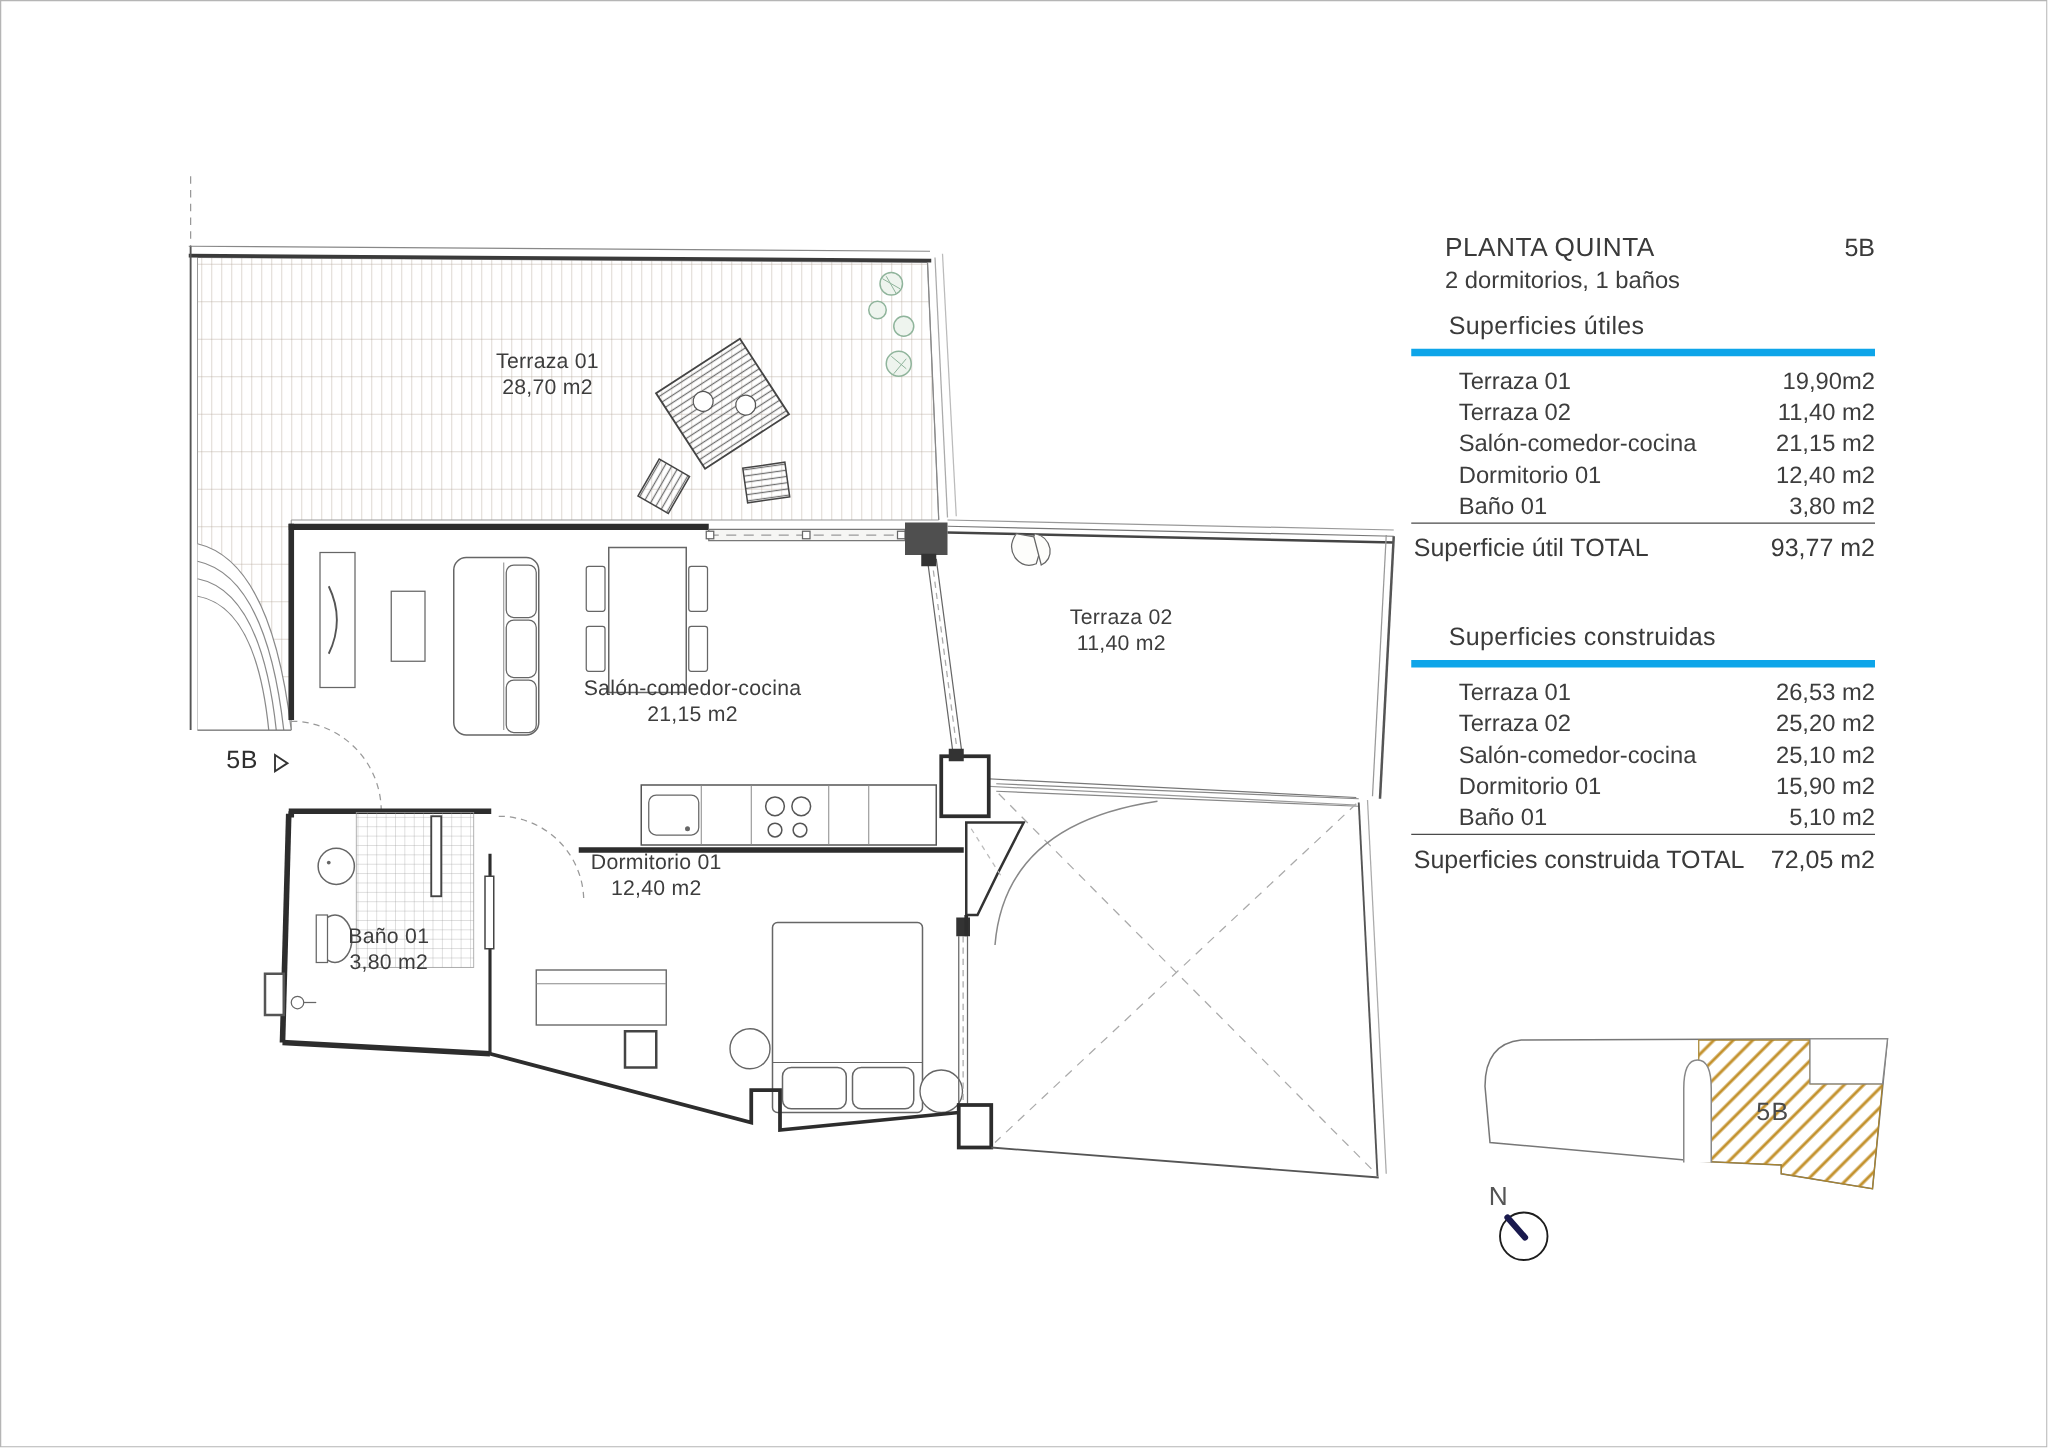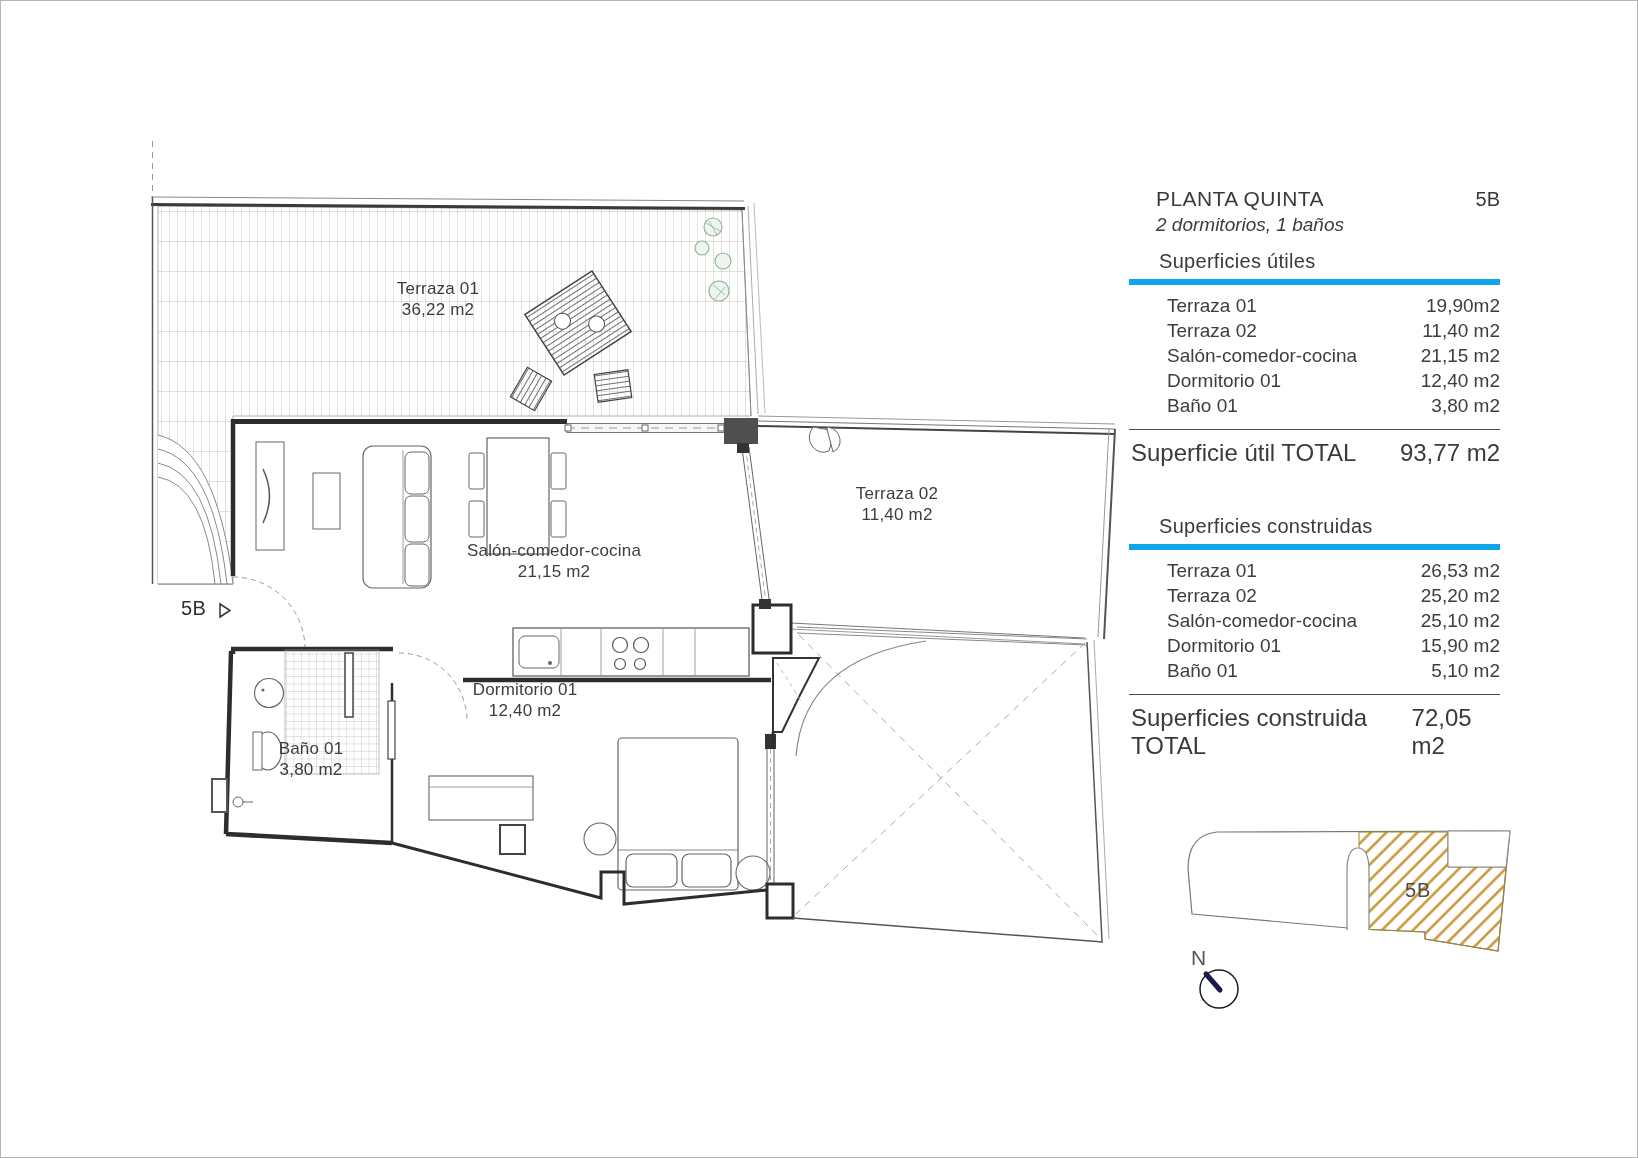--- a/index.html
+++ b/index.html
@@ -16,31 +16,31 @@
   }
   .entr{
     position:absolute;display:flex;align-items:center;gap:7px;
     font-size:20px;color:#2f2f2f;letter-spacing:.5px;
   }
   
   .panel{position:absolute;left:1128px;top:186px;width:371px;}
   .titleRow{display:flex;align-items:baseline;padding-left:27px;justify-content:center;}
   .title{font-size:21px;letter-spacing:.4px;color:#3a3a3a;}
   .unit{margin-left:auto;font-size:20px;color:#3a3a3a;}
-  .subtitle{padding-left:27px;font-size:19px;margin-top:3px;color:#3d3d3d;font-style:italic;}
+  .subtitle{padding-left:27px;font-size:19px;margin-top:3px;color:#3d3d3d;}
   .secHead{
     padding:14px 0 6px 30px;font-size:20px;color:#3a3a3a;
     border-bottom:6px solid #0ea5e9;letter-spacing:.3px;
   }
   .rows{padding:8px 0 0 38px;}
   .row{display:flex;font-size:19px;line-height:25px;color:#3d3d3d;}
   .row .val{margin-left:auto;}
   .totalRow{
-    display:flex;margin-top:11px;border-top:1px solid #4a4a4a;
-    padding:9px 0 0 2px;font-size:24px;color:#3a3a3a;
+    display:flex;border-top:1px solid #4a4a4a;
+    padding:9px 0 0 2px;font-size:20px;color:#3a3a3a;
   }
   .totalRow .val{margin-left:auto;}
   .gap{height:34px;}
   
   .mmUnit{position:absolute;left:1404px;top:878px;font-size:20px;color:#4a4a4a;letter-spacing:1px;}
   .north{position:absolute;left:1190px;top:945px;font-size:21px;color:#555;}
 </style>
 </head>
 <body>
 
@@ -229,21 +229,21 @@
       <path d="M1346 929 V870 Q1346 847 1357 847 Q1368 847 1368 870 V929" fill="#fff" stroke="#888" stroke-width="1.2"></path>
       <g>
         <circle cx="1218" cy="988" r="19" fill="#fff" stroke="#1d1d1d" stroke-width="1.5"></circle>
         <path d="M1205 973 L1219 989" stroke="#1a1a4e" stroke-width="5" stroke-linecap="round"></path>
       </g>
     </g>
   </svg>
 
   <div class="rlabel" style="left:437px;top:277px">
     <div>Terraza 01</div>
-      <div>36,22 m2</div>
+      <div>28,70 m2</div>
   </div>
   <div class="rlabel" style="left:553px;top:539px">
     <div>Salón-comedor-cocina</div>
       <div>21,15 m2</div>
   </div>
   <div class="rlabel" style="left:896px;top:482px">
     <div>Terraza 02</div>
       <div>11,40 m2</div>
   </div>
   <div class="rlabel" style="left:524px;top:678px">

